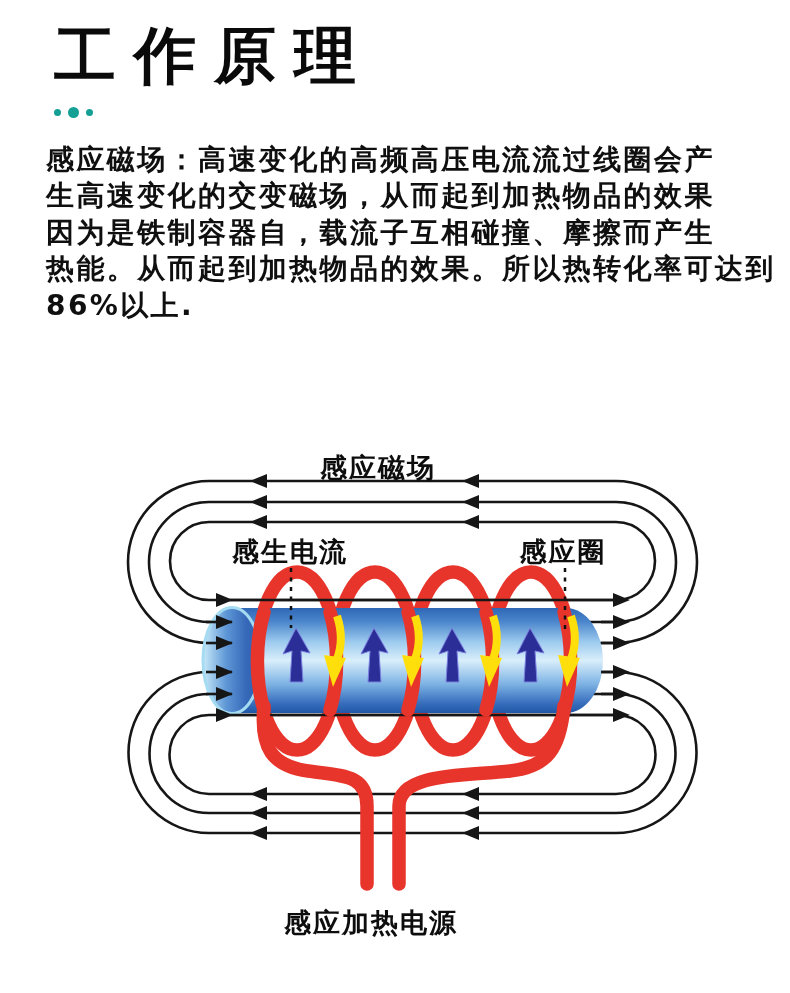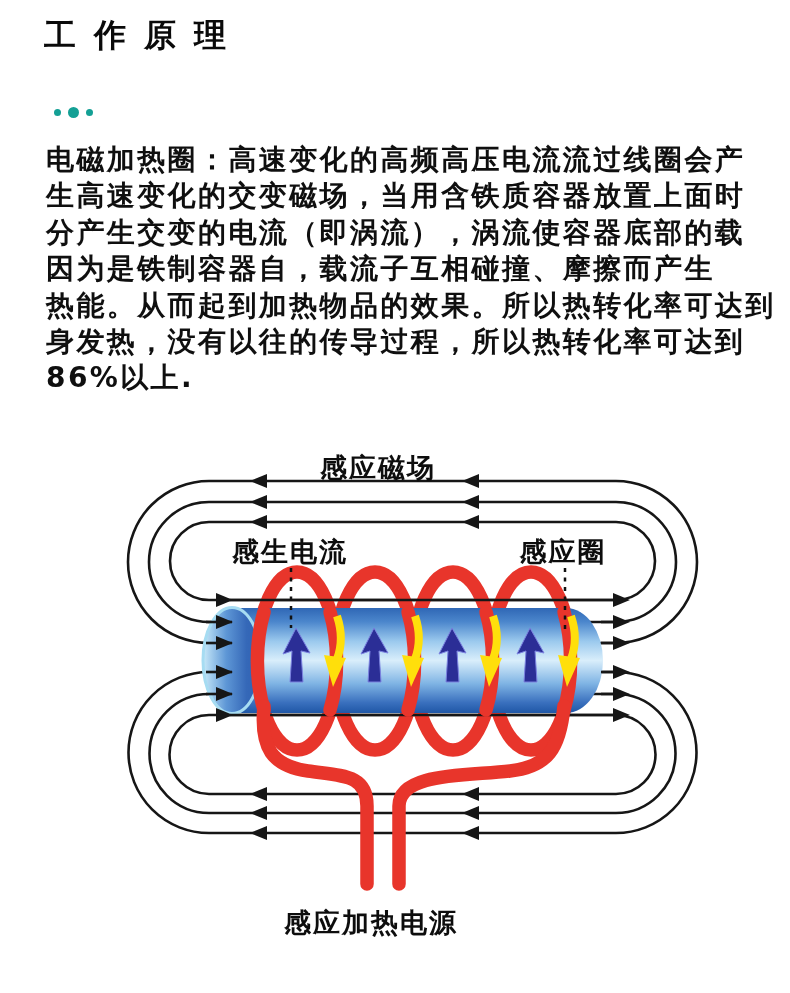--- a/index.html
+++ b/index.html
@@ -1,22 +1,22 @@
 <!DOCTYPE html>
 <html><head>
 <meta charset="utf-8">
 <style>
   html,body{margin:0;padding:0;}
   body{
     width:790px;height:993px;position:relative;background:#ffffff;
     font-family:"DejaVu Sans",sans-serif;overflow:hidden;
   }
   .page-title{
-    position:absolute;left:44px;top:14px;
-    font-size:32px;font-weight:800;color:#0a0a0a;
+    position:absolute;left:54px;top:14px;
+    font-size:62px;font-weight:800;color:#0a0a0a;
     letter-spacing:18px;white-space:nowrap;
   }
   .accent-dots{
     position:absolute;left:54px;top:103px;
     display:flex;align-items:center;gap:7px;height:18px;
   }
   .accent-dots .dot{background:#14A095;border-radius:50%;display:block;}
   .accent-dots .dot.sm{width:7px;height:7px;}
   .accent-dots .dot.lg{width:11px;height:11px;}
   .intro{
@@ -37,26 +37,24 @@
 
 <div class="page-title">工作原理</div>
 
 <div class="accent-dots">
   <span class="dot sm"></span>
   <span class="dot lg"></span>
   <span class="dot sm"></span>
 </div>
 
 <div class="intro">
-  <div class="ln">电磁加热圈：高速变化的高频高压电流流过线圈会产</div>
-  <div class="ln">生高速变化的交变磁场，当用含铁质容器放置上面时</div>
-  <div class="ln">分产生交变的电流（即涡流），涡流使容器底部的载</div>
+  <div class="ln">感应磁场：高速变化的高频高压电流流过线圈会产</div>
+  <div class="ln">生高速变化的交变磁场，从而起到加热物品的效果</div>
   <div class="ln">因为是铁制容器自，载流子互相碰撞、摩擦而产生</div>
   <div class="ln">热能。从而起到加热物品的效果。所以热转化率可达到</div>
-  <div class="ln">身发热，没有以往的传导过程，所以热转化率可达到</div>
   <div class="ln">86%以上.</div>
 </div>
 
 <div class="diagram">
 <svg width="790" height="548" viewBox="0 445 790 548">
   <defs>
     <linearGradient id="cylGrad" x1="0" y1="608" x2="0" y2="713" gradientUnits="userSpaceOnUse">
       <stop offset="0" stop-color="#2F67B5"></stop>
       <stop offset="0.13" stop-color="#4B86CC"></stop>
       <stop offset="0.32" stop-color="#9CCAEE"></stop>

